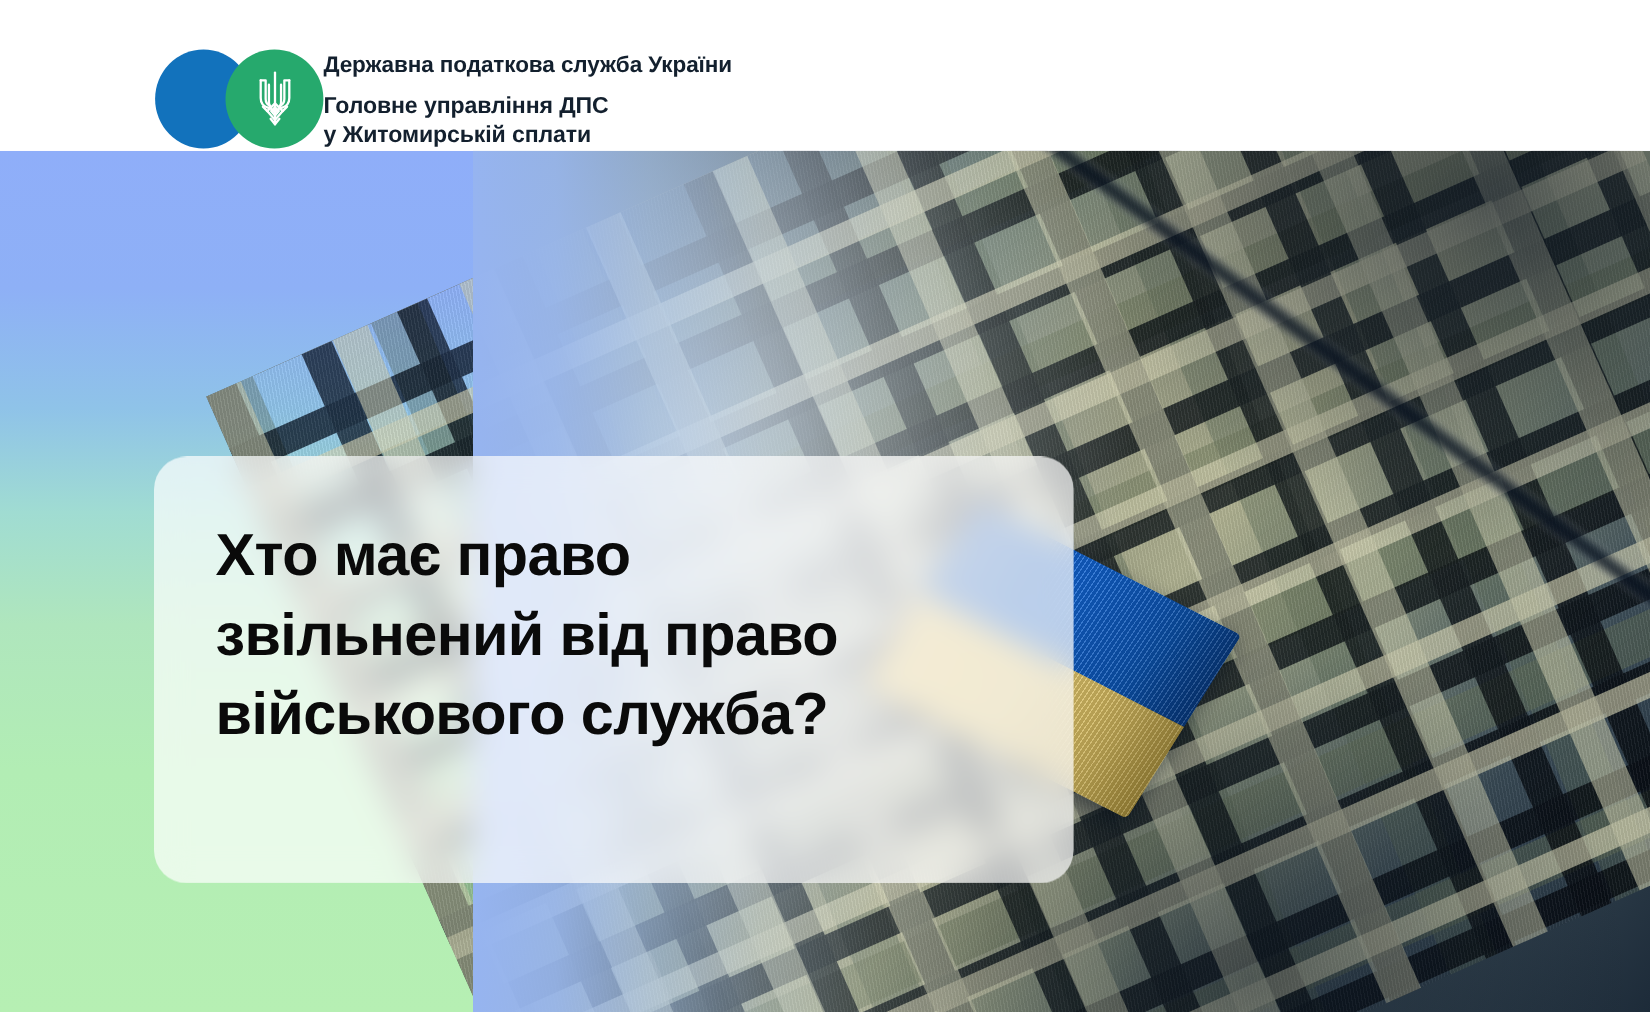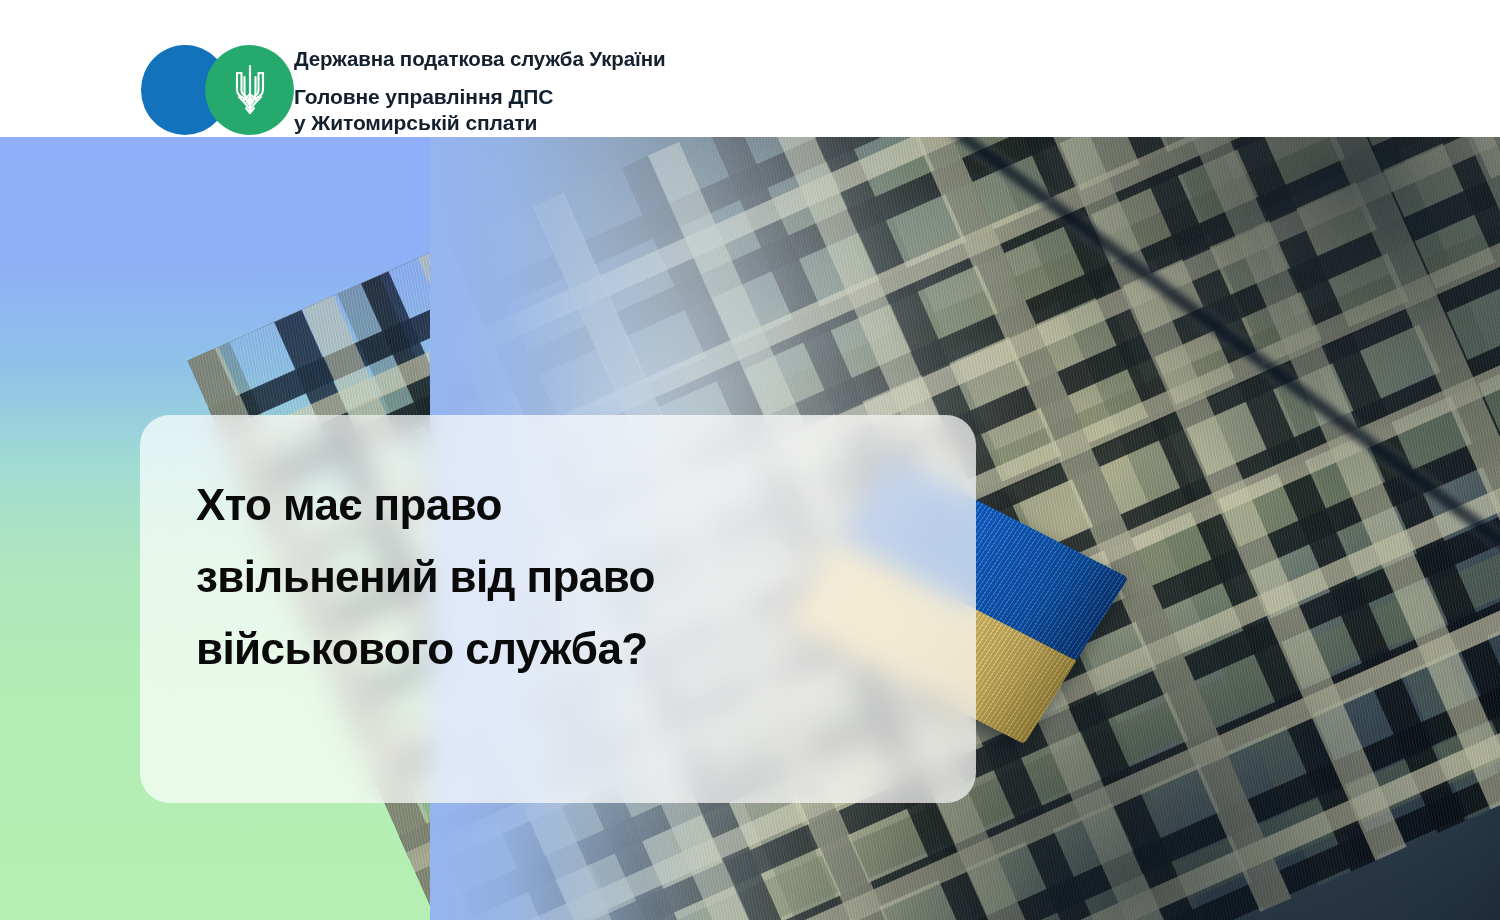--- a/index.html
+++ b/index.html
@@ -279,21 +279,21 @@
     backdrop-filter:blur(14px);
     z-index:20;
   }
 
   .title-block {
     position:absolute;
     left:196px; top:332px;
     width:780px;
     z-index:25;
     color:#0a0a0a;
-    font-size:44px;
+    font-size:54px;
     font-weight:bold;
     line-height:72px;
     letter-spacing:-0.6px;
   }
 
   .title-block .tline { display:block; white-space:nowrap; }
 </style>
 </head>
 <body>
 

